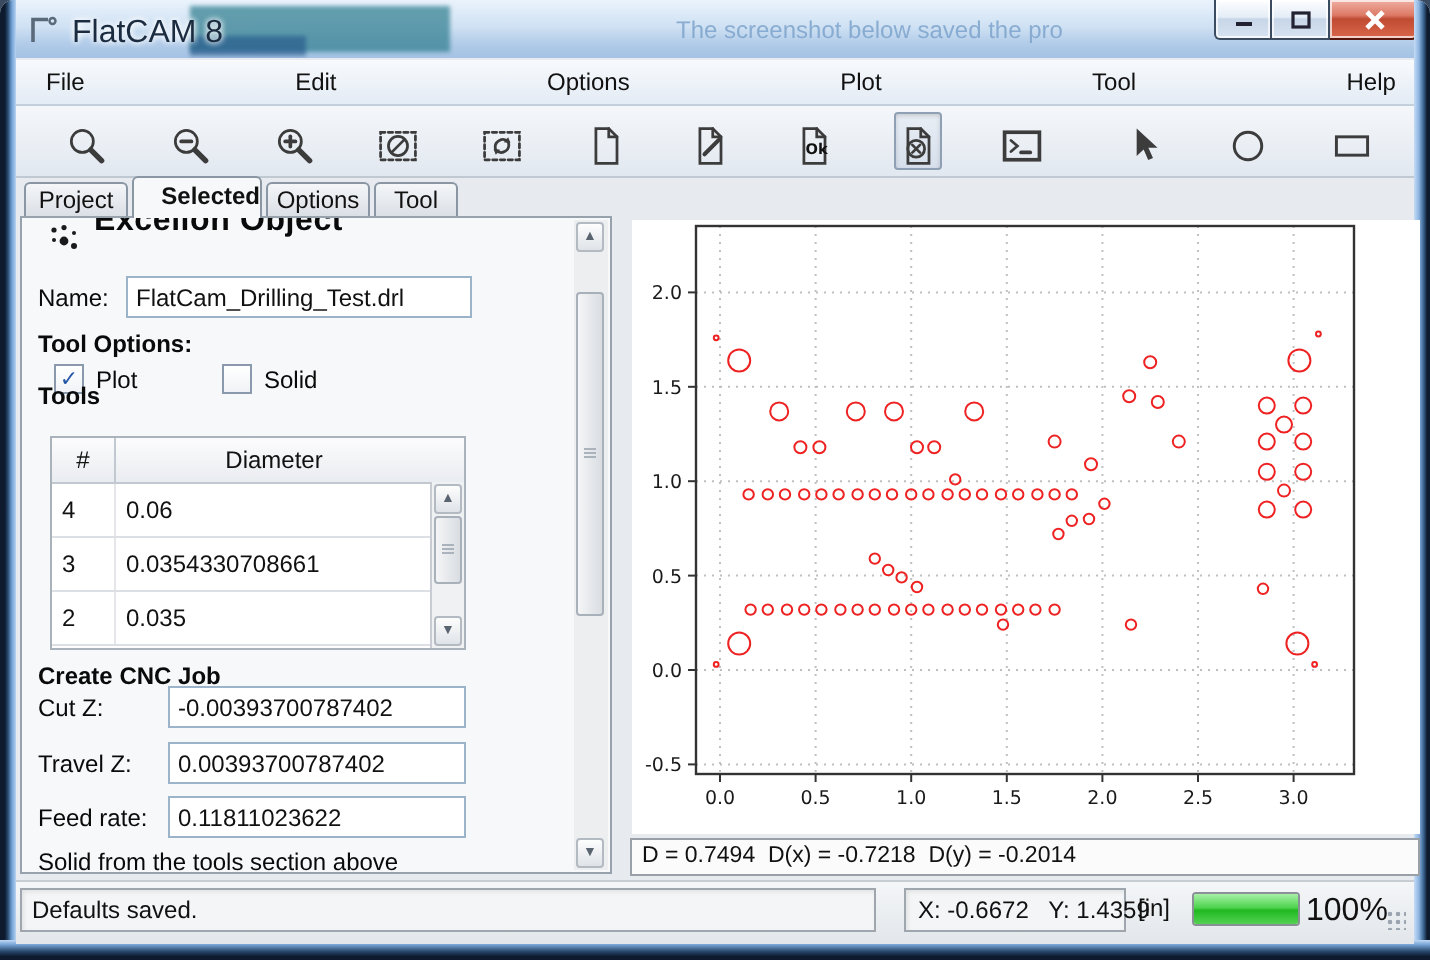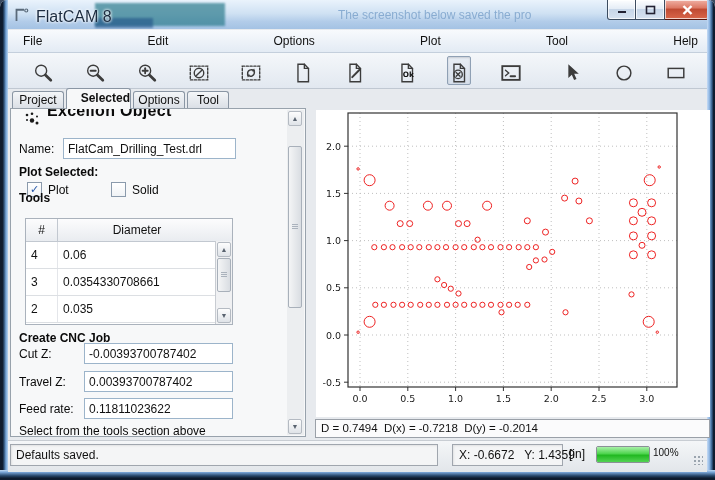--- a/index.html
+++ b/index.html
@@ -73,21 +73,21 @@
   .readout{left:315px;top:419px;width:395px;height:19px;border:1px solid #9aa0a8;background:#fbfbfc;box-sizing:border-box;
            font-size:11.5px;color:#111;padding:2px 0 0 5px;white-space:pre;}
   
   .statusbar{left:8px;top:440px;width:699px;height:31px;background:linear-gradient(180deg,#f4f6f8,#e2e6ea);border-top:1px solid #c8cdd3;}
   .sunken{border:1px solid #a0a6ae;background:#f4f5f6;box-shadow:inset 1px 1px 2px rgba(0,0,0,.08);box-sizing:border-box;}
   .msgbox{left:10px;top:444px;width:428px;height:22px;font-size:12px;color:#111;padding:3px 0 0 5px;}
   .posbox{left:452px;top:444px;width:111px;height:22px;font-size:12px;color:#111;padding:3px 0 0 6px;white-space:pre;}
   .units{left:569px;top:447px;font-size:12px;color:#111;}
   .progress{left:596px;top:446px;width:54px;height:17px;border:1px solid #8a9096;border-radius:2px;background:#eef0f2;overflow:hidden;box-sizing:border-box;}
   .pfill{height:100%;background:linear-gradient(180deg,#a8f0a8 0%,#4ed44e 45%,#21b821 55%,#53d353 100%);}
-  .ppct{left:653px;top:447px;font-size:10px;color:#111;}
+  .ppct{left:653px;top:447px;font-size:16px;color:#111;}
   .grip{right:12px;top:455px;width:10px;height:10px;background-image:radial-gradient(#9aa4ae 1px,transparent 1.3px);background-size:4px 4px;}
   text{font-family:"DejaVu Sans",sans-serif;}
 </style>
 </head>
 <body>
 
 <div class="stage">
 
   <div class="abs titlebar">
     <div class="abs ghost-teal"></div>
@@ -272,21 +272,21 @@
         <circle cx="4" cy="9" r="1"></circle>
           <circle cx="9" cy="9.5" r="2.2"></circle>
           <circle cx="14" cy="12" r="1.5"></circle>
       </svg>
     </div>
     <div class="p-title">Excellon Object</div>
 
     <div class="p-label" style="left:8px;top:33px;">Name:</div>
     <input class="p-input" style="left: 52px; top: 29px; width: 173px;" value="FlatCam_Drilling_Test.drl">
 
-    <div class="p-label p-bold" style="left:8px;top:56px;">Plot Selected:</div>
+    <div class="p-label p-bold" style="left:8px;top:56px;">Tool Options:</div>
 
     <div class="cb" style="left:16px;top:73px;">
       <span class="box">✓</span>
       <span>Plot</span>
     </div>
     <div class="cb" style="left:100px;top:73px;">
       <span class="box"></span>
       <span>Solid</span>
     </div>
 
@@ -320,21 +320,21 @@
 
     <div class="p-label p-bold" style="left:8px;top:222px;">Create CNC Job</div>
 
     <div class="p-label" style="left:8px;top:238px;">Cut Z:</div>
     <input class="p-input" style="left: 73px; top: 234px; width: 149px;" value="-0.00393700787402">
     <div class="p-label" style="left:8px;top:266px;">Travel Z:</div>
     <input class="p-input" style="left: 73px; top: 262px; width: 149px;" value="0.00393700787402">
     <div class="p-label" style="left:8px;top:293px;">Feed rate:</div>
     <input class="p-input" style="left: 73px; top: 289px; width: 149px;" value="0.11811023622">
 
-    <div class="p-label" style="left:8px;top:315px;">Select from the tools section above</div>
+    <div class="p-label" style="left:8px;top:315px;">Solid from the tools section above</div>
 
     <div class="vscroll">
       <div class="sb-arrow" style="top:1px;">▲</div>
       <div class="sb-thumb" style="top:36px;height:162px;"></div>
       <div class="sb-arrow" style="bottom:1px;">▼</div>
     </div>
   </div>
 
   <div class="abs canvas">
     <svg id="plot" width="394" height="307" viewBox="0 0 394 307">

